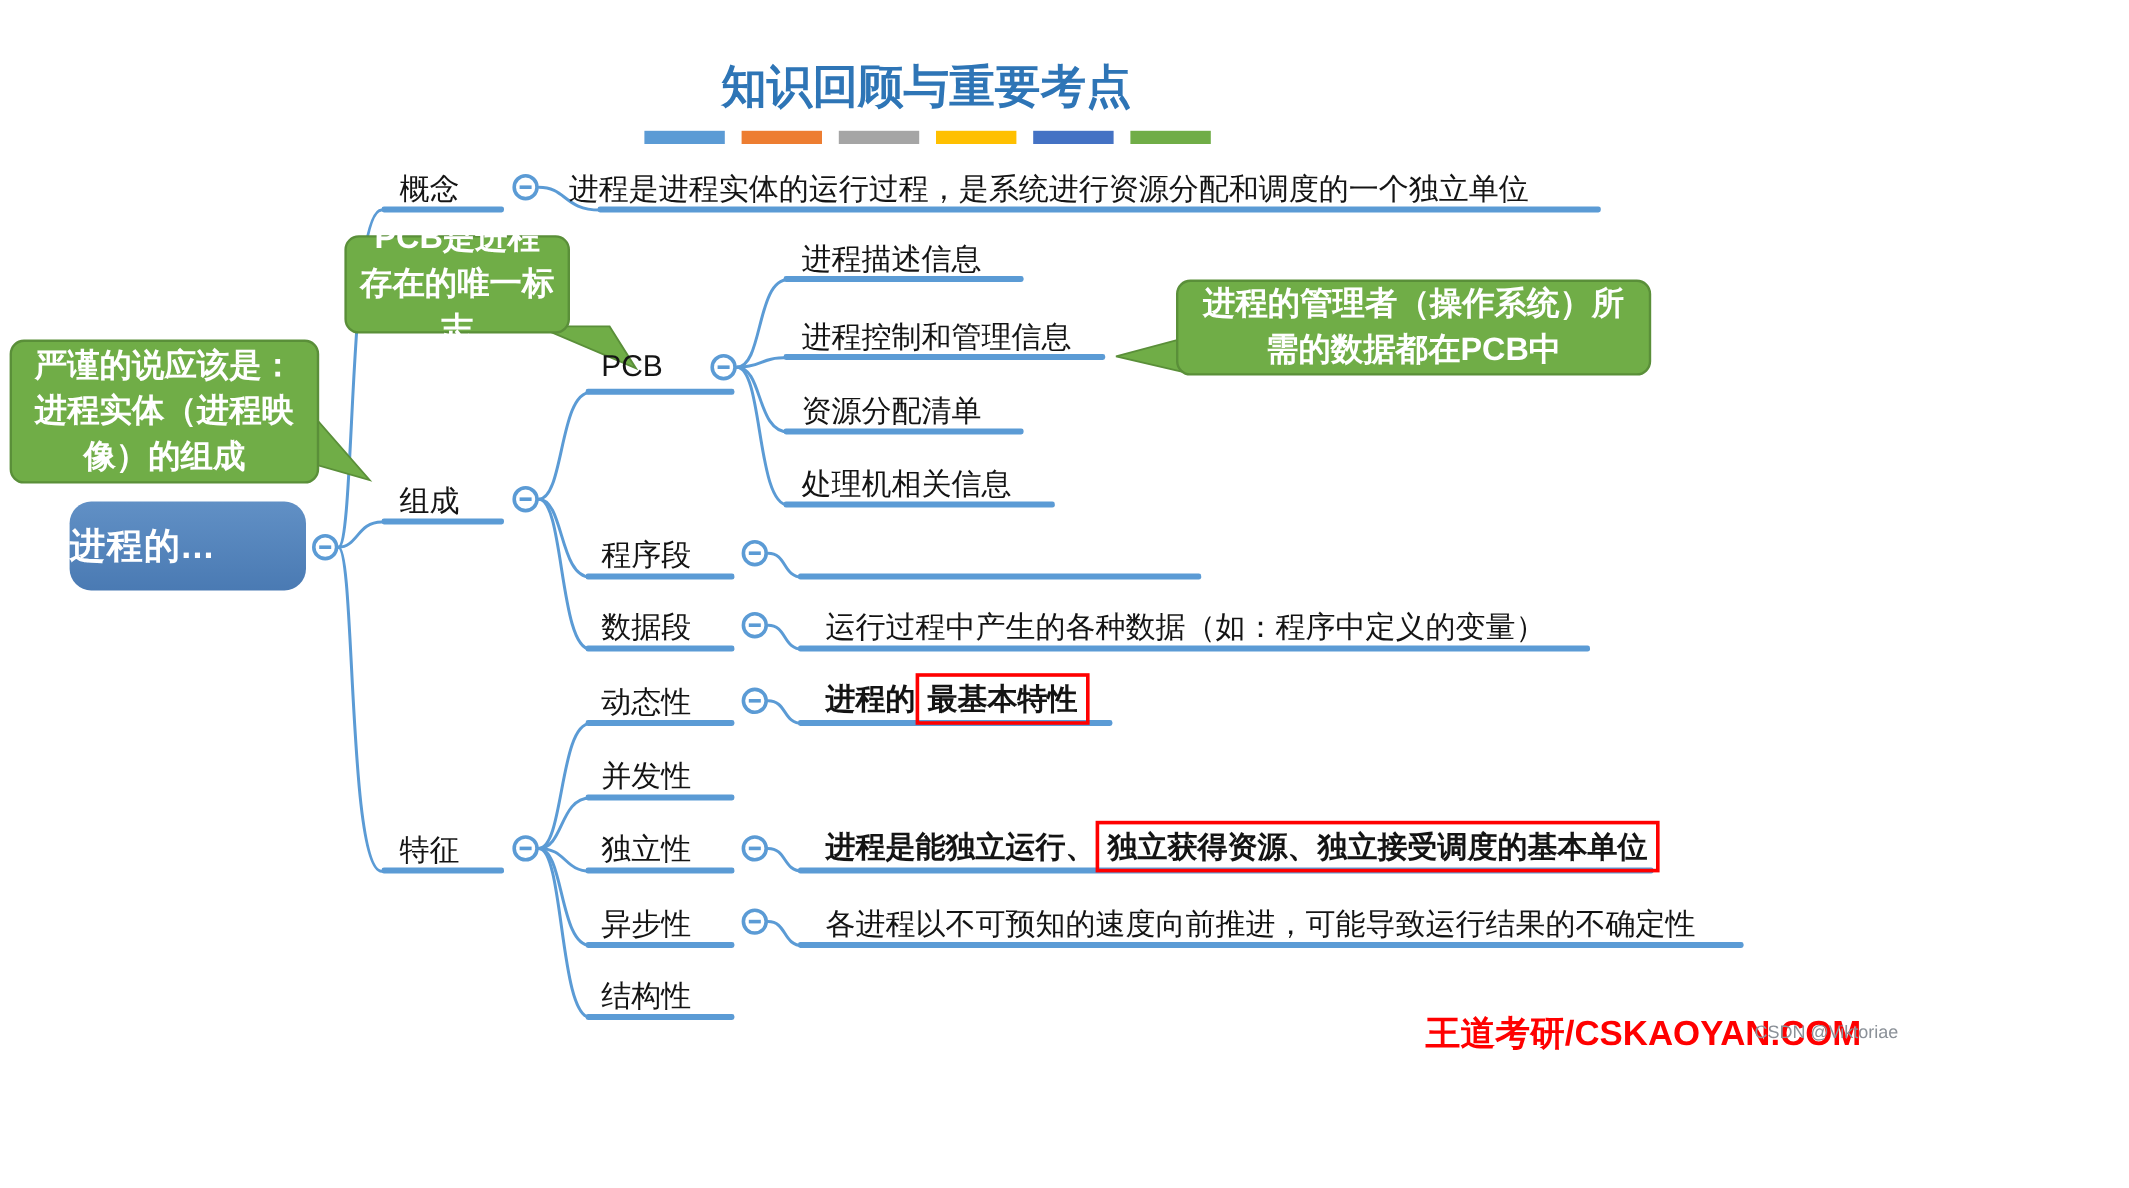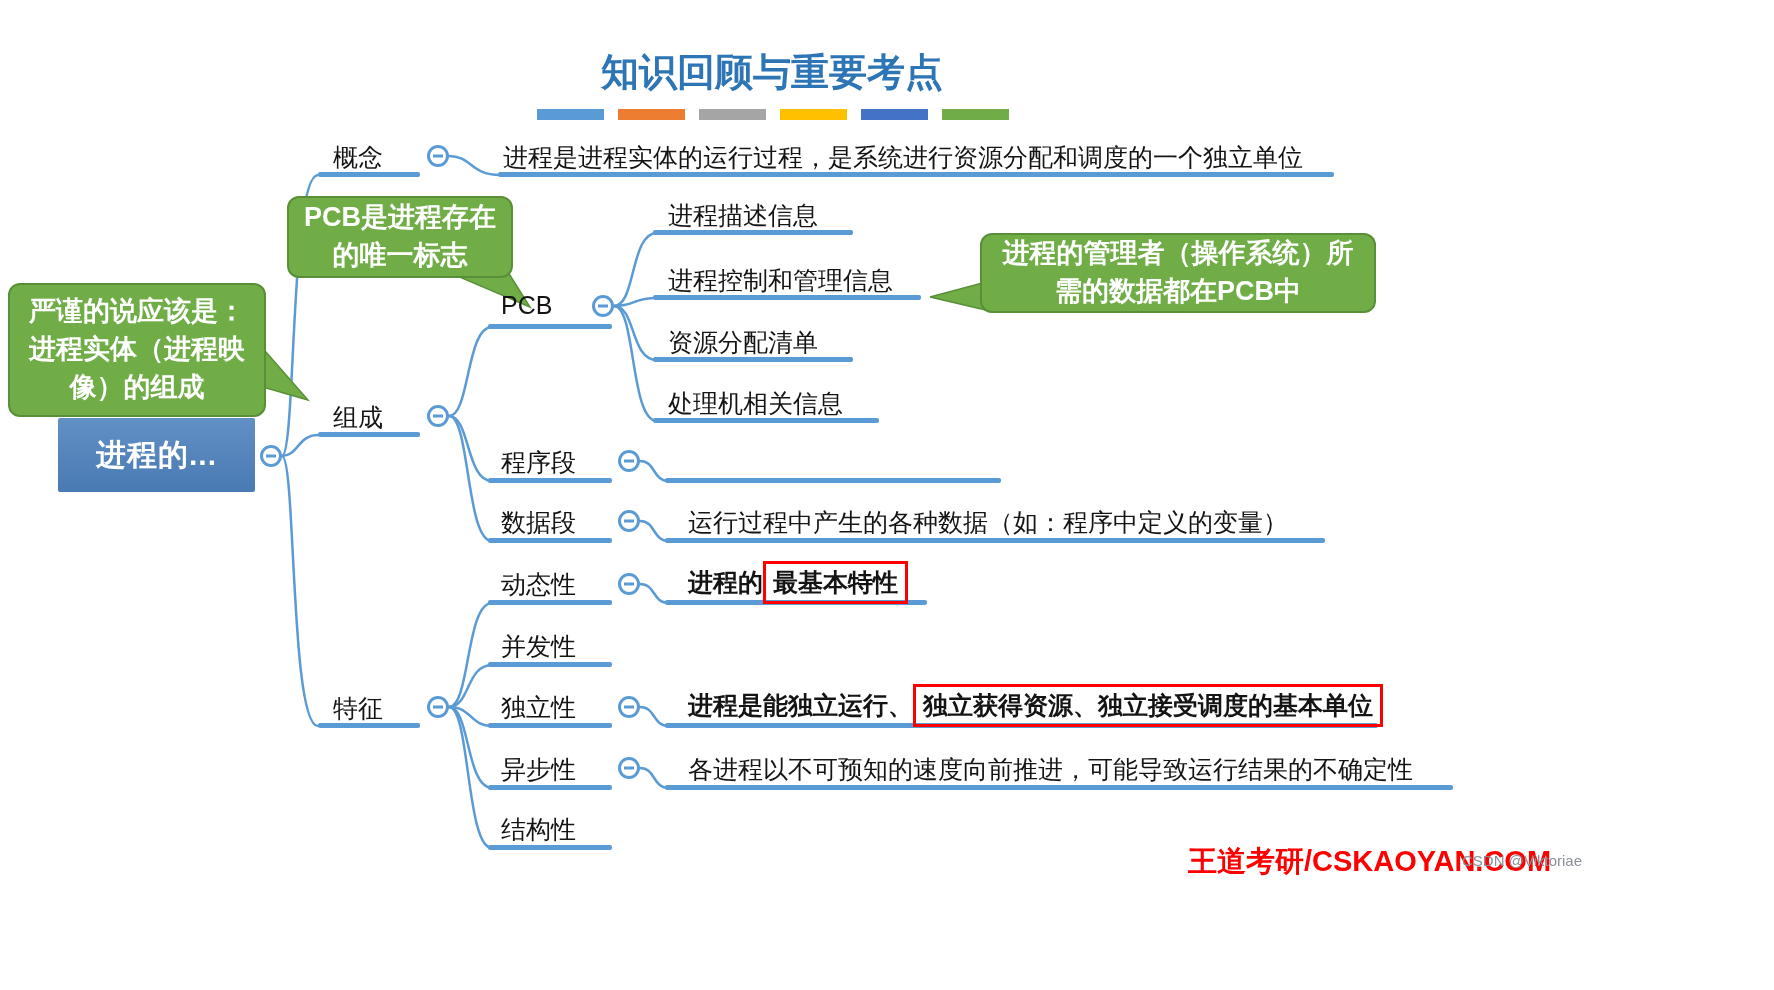--- a/index.html
+++ b/index.html
@@ -10,22 +10,22 @@
          font-size:38px;font-weight:bold;color:#2E75B6;white-space:nowrap;}
   .bar{position:absolute;top:109px;width:67px;height:11px;}
   .b1{background:#5B9BD5}.b2{background:#ED7D31}.b3{background:#A5A5A5}
   .b4{background:#FFC000}.b5{background:#4472C4}.b6{background:#70AD47}
   .label,.rowtext{position:absolute;font-size:25px;font-weight:normal;color:#141414;white-space:nowrap;}
   .ul{position:absolute;height:5px;background:#5B9BD5;border-radius:2px;}
   .minus{position:absolute;width:22px;height:22px;box-sizing:border-box;border:3px solid #5B9BD5;
          border-radius:50%;background:#fff;}
   .minus::after{content:"";position:absolute;left:3px;right:3px;top:50%;height:3px;
          transform:translateY(-50%);background:#5B9BD5;}
-  .root{position:absolute;left:58px;top:418px;width:197px;height:74px;border-radius:2px;
-        background:linear-gradient(#6190c5,#4a7ab3);display:flex;align-items:center;justify-content:center;
+  .root{position:absolute;left:58px;top:418px;width:197px;height:74px;border-radius:18px;
+        background:linear-gradient(#6190c5,#4a7ab3);display:flex;align-items:center;justify-content:flex-start;
         color:#fff;font-size:30px;font-weight:bold;letter-spacing:1px;}
   .callout{position:absolute;background:#70AD47;border:2px solid #5a8f39;border-radius:12px;
         color:#fff;font-size:27px;font-weight:bold;line-height:1.4;display:flex;align-items:center;
         justify-content:center;text-align:center;box-sizing:border-box;padding:6px 10px;}
   .flexrow{position:absolute;display:flex;align-items:center;height:42px;}
   .flexrow span{font-size:25px;font-weight:bold;color:#141414;white-space:nowrap;}
   .redbox{border:3px solid #FF0000;padding:2px 7px;}
   .brand{position:absolute;left:1188px;top:842px;font-size:29px;font-weight:bold;color:#FF0000;white-space:nowrap;}
   .watermark{position:absolute;left:1442px;top:852px;font-size:15px;color:#8b9198;z-index:6;white-space:nowrap;margin-left:20px;}
 </style>
@@ -120,37 +120,37 @@
   <div class="label" style="left:333px;top:692px">特征</div>
   <div class="label" style="left:501px;top:291px">PCB</div>
   <div class="label" style="left:501px;top:446px">程序段</div>
   <div class="label" style="left:501px;top:506px">数据段</div>
   <div class="label" style="left:501px;top:568px">动态性</div>
   <div class="label" style="left:501px;top:630px">并发性</div>
   <div class="label" style="left:501px;top:691px">独立性</div>
   <div class="label" style="left:501px;top:753px">异步性</div>
   <div class="label" style="left:501px;top:813px">结构性</div>
 
-  <div class="rowtext" style="left:503px;top:141px">进程是进程实体的运行过程，是系统进行资源分配和调度的一个独立单位</div>
+  <div class="rowtext" style="left:474px;top:141px">进程是进程实体的运行过程，是系统进行资源分配和调度的一个独立单位</div>
   <div class="rowtext" style="left:668px;top:199px">进程描述信息</div>
   <div class="rowtext" style="left:668px;top:264px">进程控制和管理信息</div>
   <div class="rowtext" style="left:668px;top:326px">资源分配清单</div>
   <div class="rowtext" style="left:668px;top:387px">处理机相关信息</div>
   <div class="rowtext" style="left:688px;top:506px">运行过程中产生的各种数据（如：程序中定义的变量）</div>
   <div class="rowtext" style="left:688px;top:753px">各进程以不可预知的速度向前推进，可能导致运行结果的不确定性</div>
 
   <div class="flexrow" style="left:688px;top:561px">
     <span>进程的</span>
     <span class="redbox">最基本特性</span>
   </div>
   <div class="flexrow" style="left:688px;top:684px">
     <span>进程是能独立运行、</span>
     <span class="redbox">独立获得资源、独立接受调度的基本单位</span>
   </div>
 
-  <div class="callout" style="left:287px;top:196px;width:226px;height:82px">PCB是进程存在的唯一标志</div>
-  <div class="callout" style="left:8px;top:283px;width:258px;height:134px">严谨的说应该是：进程实体（进程映像）的组成</div>
+  <div class="callout" style="left:287px;top:196px;width:188px;height:82px">PCB是进程存在的唯一标志</div>
+  <div class="callout" style="left:8px;top:283px;width:258px;height:120px">严谨的说应该是：进程实体（进程映像）的组成</div>
   <div class="callout" style="left:980px;top:233px;width:396px;height:80px">进程的管理者（操作系统）所需的数据都在PCB中</div>
 
   <div class="brand">王道考研/CSKAOYAN.COM</div>
   <div class="watermark">CSDN @Viktoriae</div>
 
 </div>
 
 </body></html>

